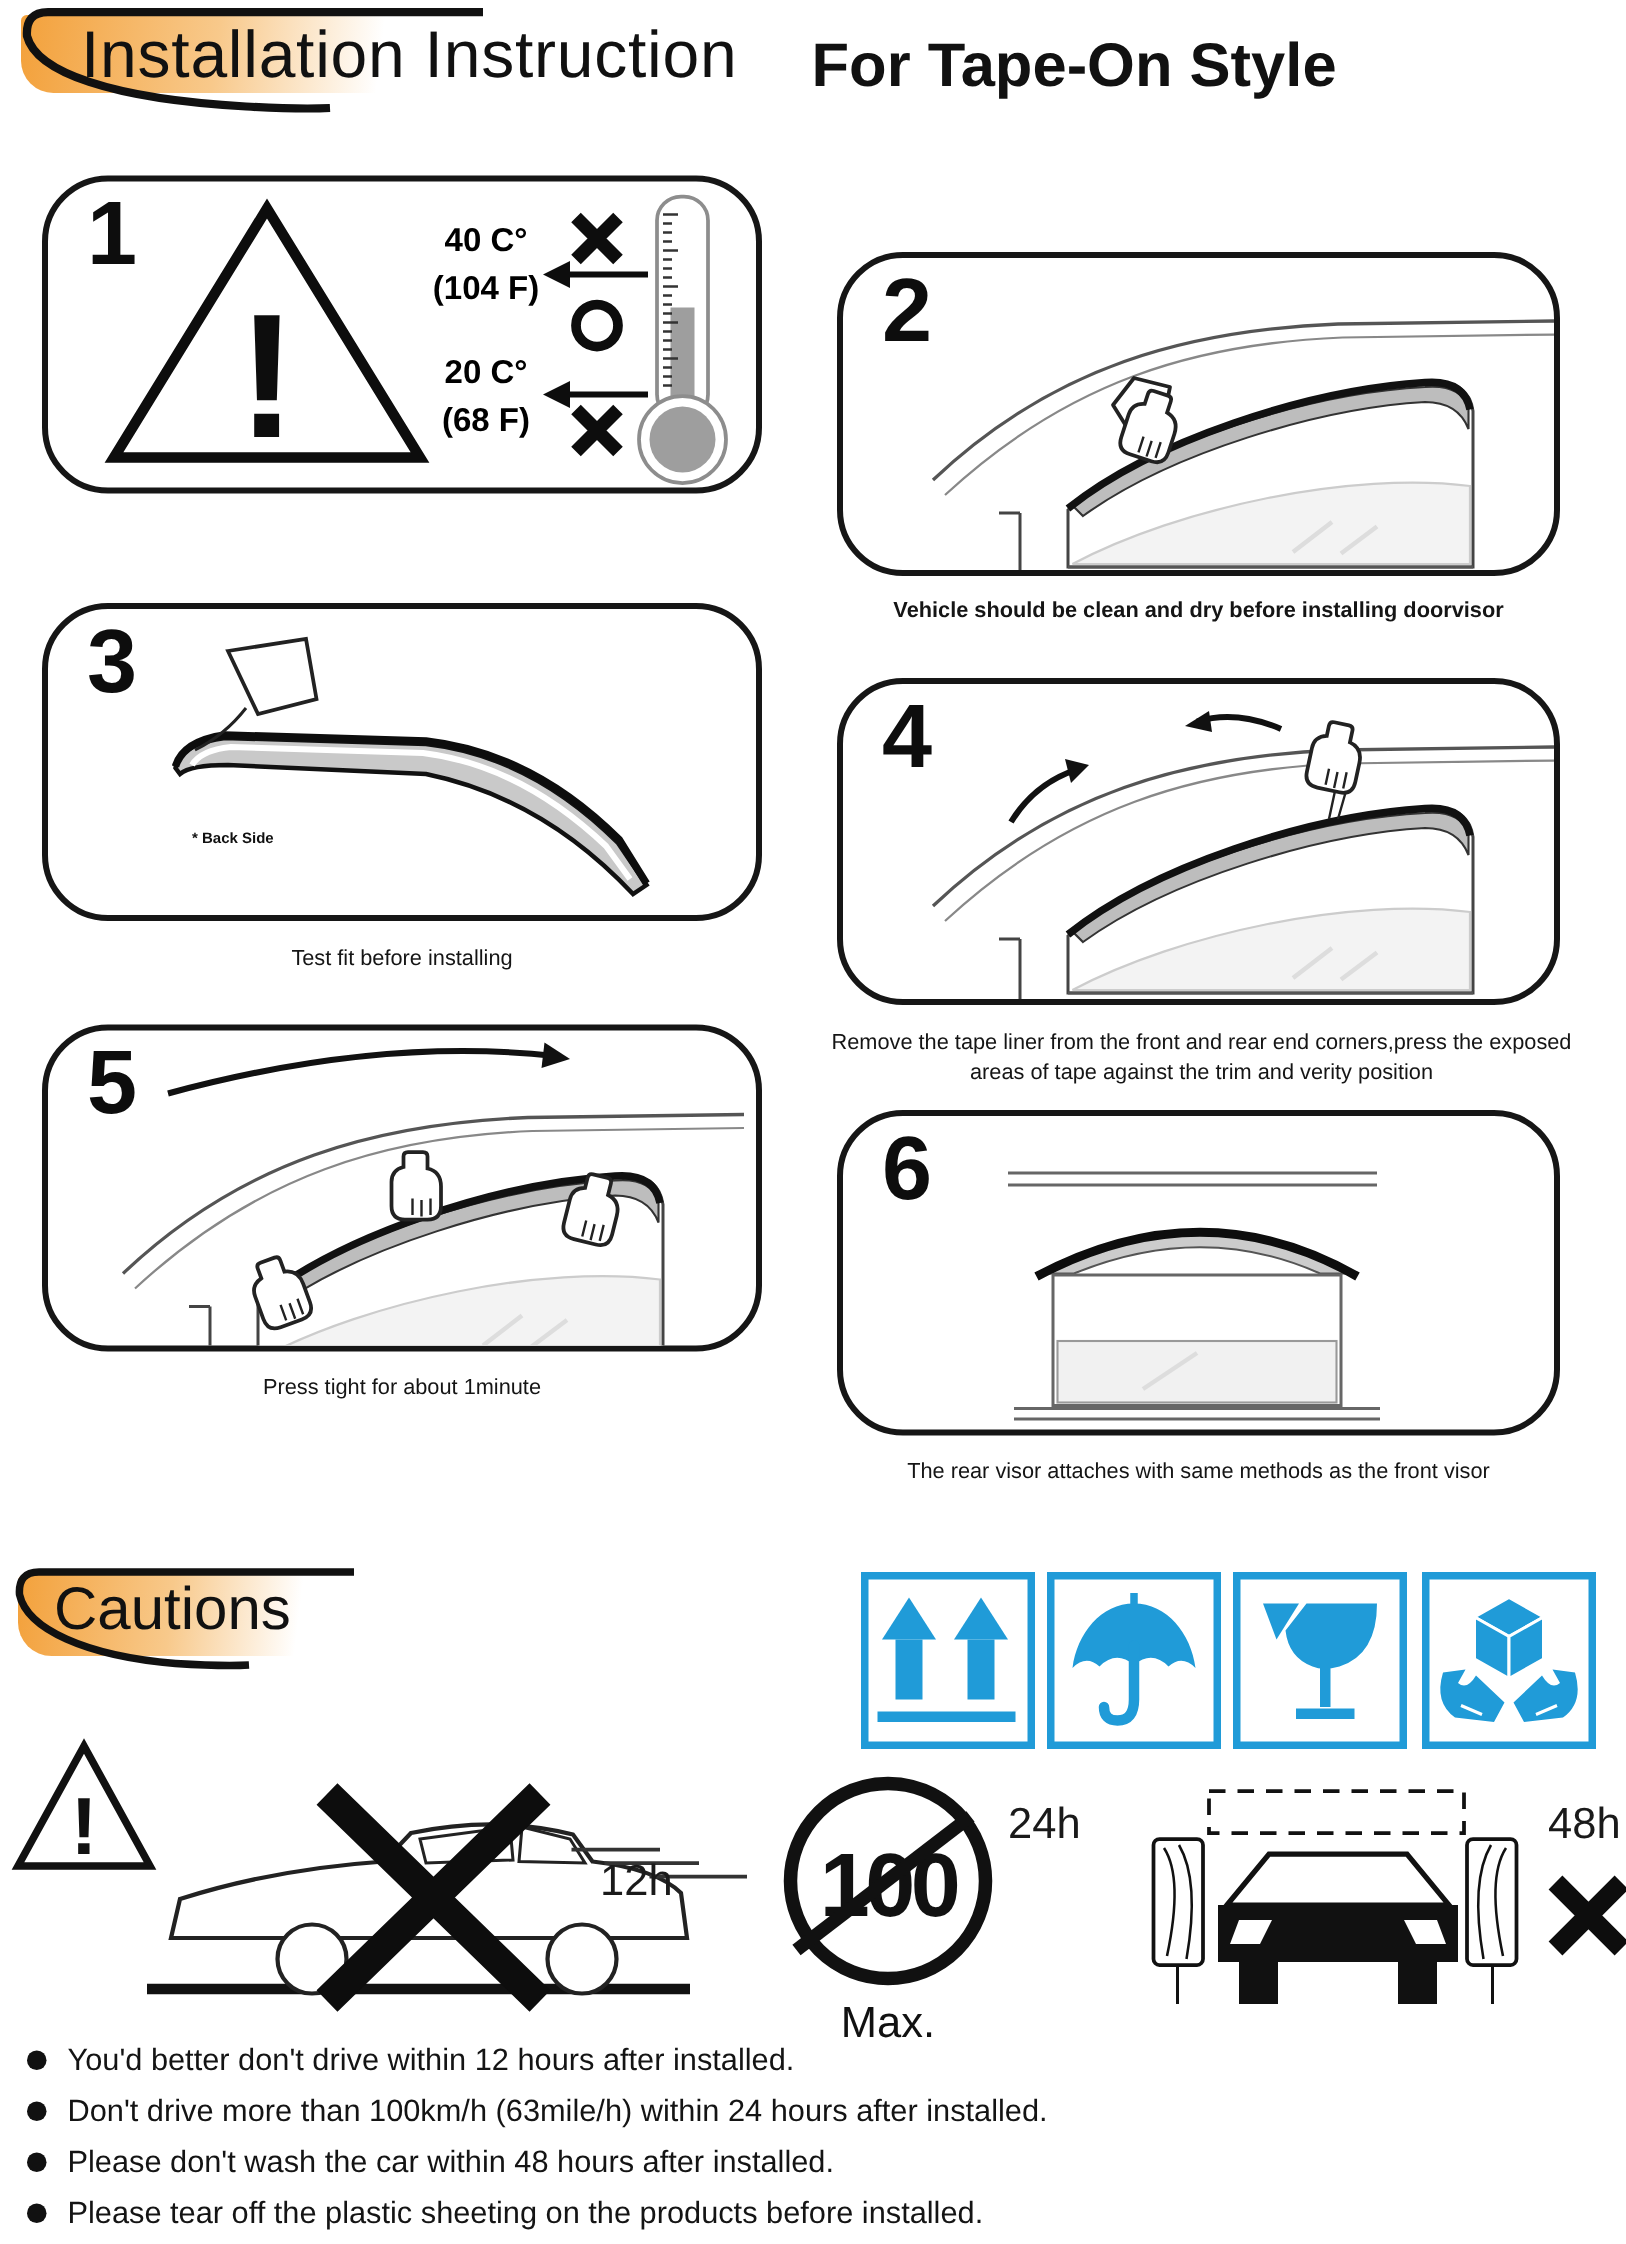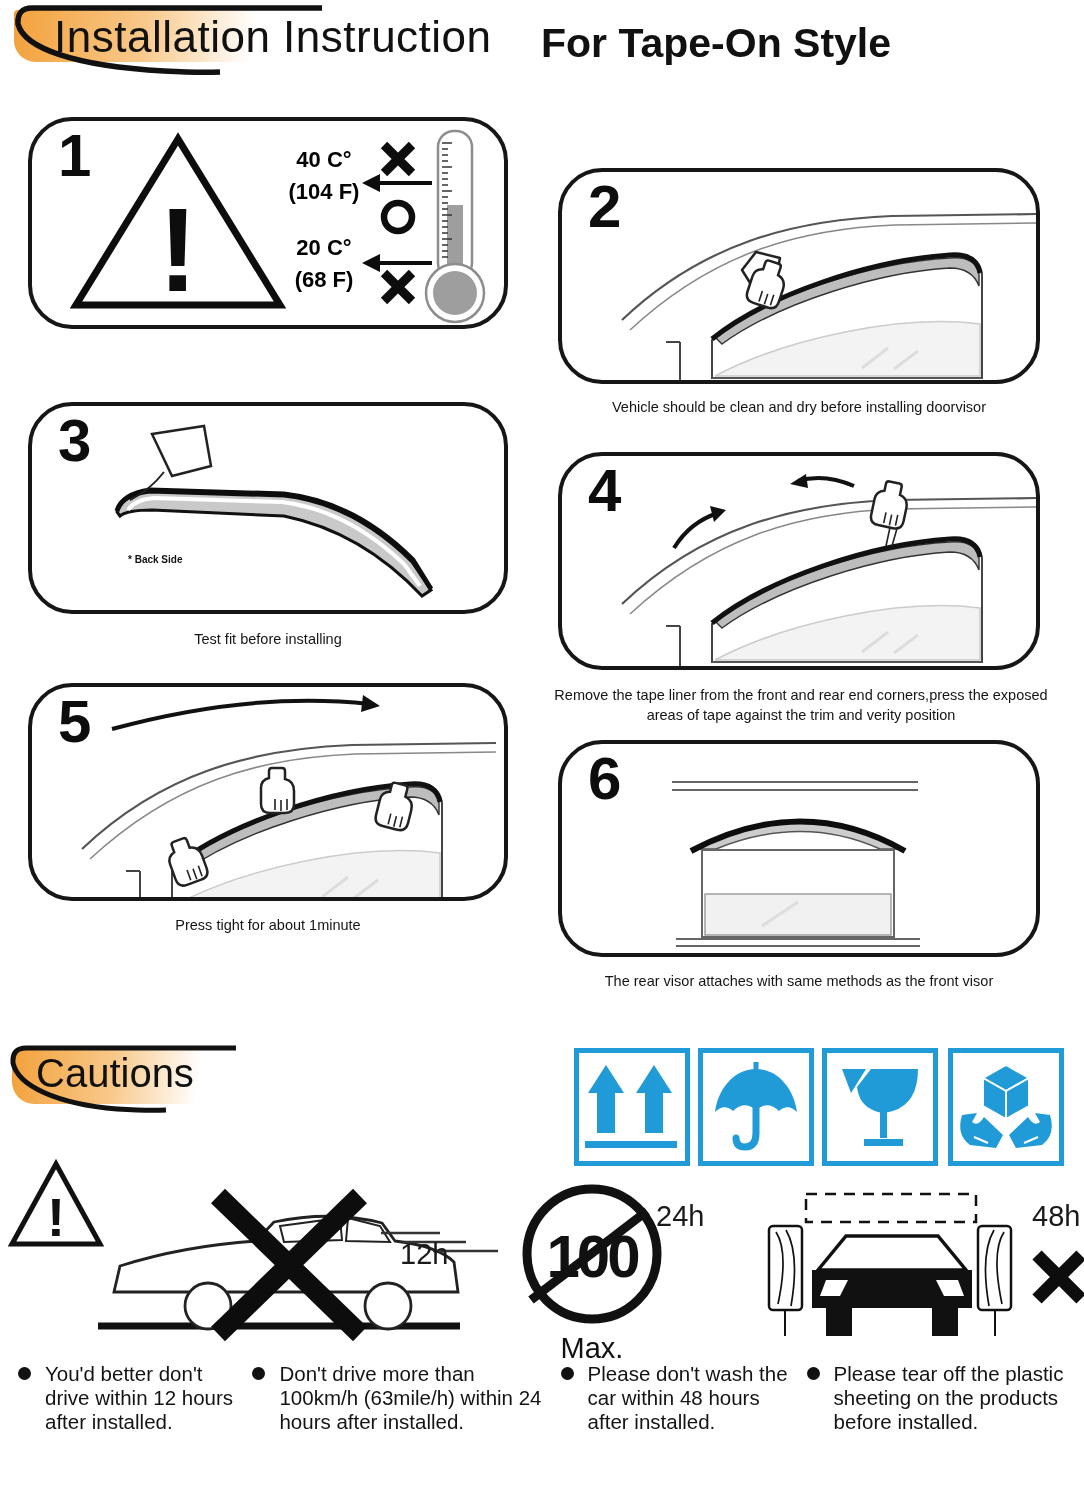--- a/index.html
+++ b/index.html
@@ -11,21 +11,21 @@
   .num{position:absolute;left:26px;top:2px;font-size:60px;font-weight:bold;color:#0d0d0d;line-height:1.1;}
   .cap{position:absolute;text-align:center;font-size:14.5px;line-height:1.35;color:#151515;}
   .title-reg{position:absolute;left:54px;top:12px;font-size:44px;font-weight:400;letter-spacing:.5px;white-space:nowrap;}
   .title-bold{position:absolute;left:541px;top:20px;font-size:41px;font-weight:bold;white-space:nowrap;}
   .blob{position:absolute;background:linear-gradient(97deg,var(--orange) 0%,#f8c98b 45%,rgba(255,255,255,0) 82%);
         border-radius:6px 12px 70px 34px;}
   .cautions-heading{position:absolute;left:36px;top:1051px;font-size:40px;font-weight:400;}
   .hourlabel{position:absolute;font-size:29px;color:#1a1a1a;}
   .icon-box{position:absolute;top:1048px;width:116px;height:118px;border:5px solid var(--blue);
             box-sizing:border-box;background:#fff;display:flex;align-items:center;justify-content:center;}
-  .bullets{position:absolute;left:16px;top:1362px;display:flex;flex-direction:row;gap:10px;}
+  .bullets{position:absolute;left:16px;top:1362px;display:flex;flex-direction:column;gap:10px;}
   .bullet-row{display:flex;align-items:flex-start;font-size:20.5px;color:#141414;}
   .dot{width:13px;height:13px;border-radius:50%;background:#111;margin:5px 14px 0 2px;flex:0 0 13px;}
   .backside{position:absolute;left:96px;top:148px;font-size:10px;font-weight:bold;}
 </style>
 </head>
 <body>
 
 <div class="page">
 
   <svg width="0" height="0" style="position:absolute" aria-hidden="true">
@@ -96,21 +96,21 @@
       <use href="#winscene"></use>
       <g transform="translate(178,78)">
         <path d="M2,20 L16,2 L40,8 L35,32 L12,36 Z" fill="#fff" stroke="#222" stroke-width="2.5" stroke-linejoin="round"></path>
       </g>
       <g transform="translate(196,84) rotate(18)">
         <use href="#hand"></use>
       </g>
     </svg>
     <div class="num">2</div>
   </div>
-  <div class="cap" style="left:552px;top:398px;width:494px;">Vehicle should be clean and dry before installing doorvisor</div>
+  <div class="cap" style="left:552px;top:398px;width:494px;font-weight:bold;">Vehicle should be clean and dry before installing doorvisor</div>
 
   <div class="panel" style="left:28px;top:402px;width:480px;height:212px;">
     <svg class="scene" viewBox="0 0 472 204">
       <g>
         <path d="M85,106 Q88,90 118,86 L252,90 Q322,98 380,156 L399,184 L390,190 Q330,126 252,110 L120,104 Q95,104 88,110 Z" fill="#c9c9c9" stroke="#111" stroke-width="3"></path>
         <path d="M96,104 Q102,94 122,92 L250,96 Q315,104 372,158 L388,180" fill="none" stroke="#fff" stroke-width="4"></path>
         <path d="M85,105 Q90,88 118,84 L252,88 Q323,96 381,154 L399,183" fill="none" stroke="#0d0d0d" stroke-width="5"></path>
       </g>
       <g>
         <polygon points="120,28 172,20 179,60 140,70" fill="#fff" stroke="#222" stroke-width="2.5"></polygon>
@@ -245,21 +245,21 @@
     <path d="M293,47 H352 M315,56 H378 M345,65 H410" stroke="#333" stroke-width="2.5"></path>
   </svg>
   <div class="hourlabel" style="left:400px;top:1198px;margin-top:40px;">12h</div>
 
   <svg class="abs" style="left:516px;top:1178px;" width="170" height="192">
     <circle cx="76" cy="76" r="65" fill="#fff" stroke="#111" stroke-width="9"></circle>
     <text x="76" y="99" text-anchor="middle" font-size="60" font-weight="bold" letter-spacing="-3" fill="#111" font-family="Liberation Sans, DejaVu Sans, sans-serif">100</text>
     <line x1="15" y1="122" x2="131" y2="33" stroke="#111" stroke-width="9"></line>
     <text x="76" y="180" text-anchor="middle" font-size="29" fill="#111" font-family="Liberation Sans, DejaVu Sans, sans-serif">Max.</text>
   </svg>
-  <div class="hourlabel" style="left:656px;top:1200px;">24h</div>
+  <div class="hourlabel" style="left:672px;top:1200px;">24h</div>
 
   <svg class="abs" style="left:758px;top:1184px;" width="262" height="158">
     <rect x="48" y="10" width="170" height="28" fill="#fff" stroke="#111" stroke-width="2.5" stroke-dasharray="11,8"></rect>
     <rect x="11" y="42" width="33" height="84" rx="4" fill="#fff" stroke="#111" stroke-width="2.5"></rect>
     <path d="M18,48 Q31,68 20,120 M28,46 Q42,70 33,122" fill="none" stroke="#111" stroke-width="1.7"></path>
     <rect x="220" y="42" width="33" height="84" rx="4" fill="#fff" stroke="#111" stroke-width="2.5"></rect>
     <path d="M246,48 Q233,68 244,120 M236,46 Q222,70 231,122" fill="none" stroke="#111" stroke-width="1.7"></path>
     <path d="M27,126 V152 M237,126 V152" stroke="#111" stroke-width="2"></path>
     <path d="M60,86 L88,52 L180,52 L208,86 Z" fill="#fff" stroke="#111" stroke-width="3.5"></path>
     <rect x="54" y="86" width="160" height="38" fill="#111"></rect>

